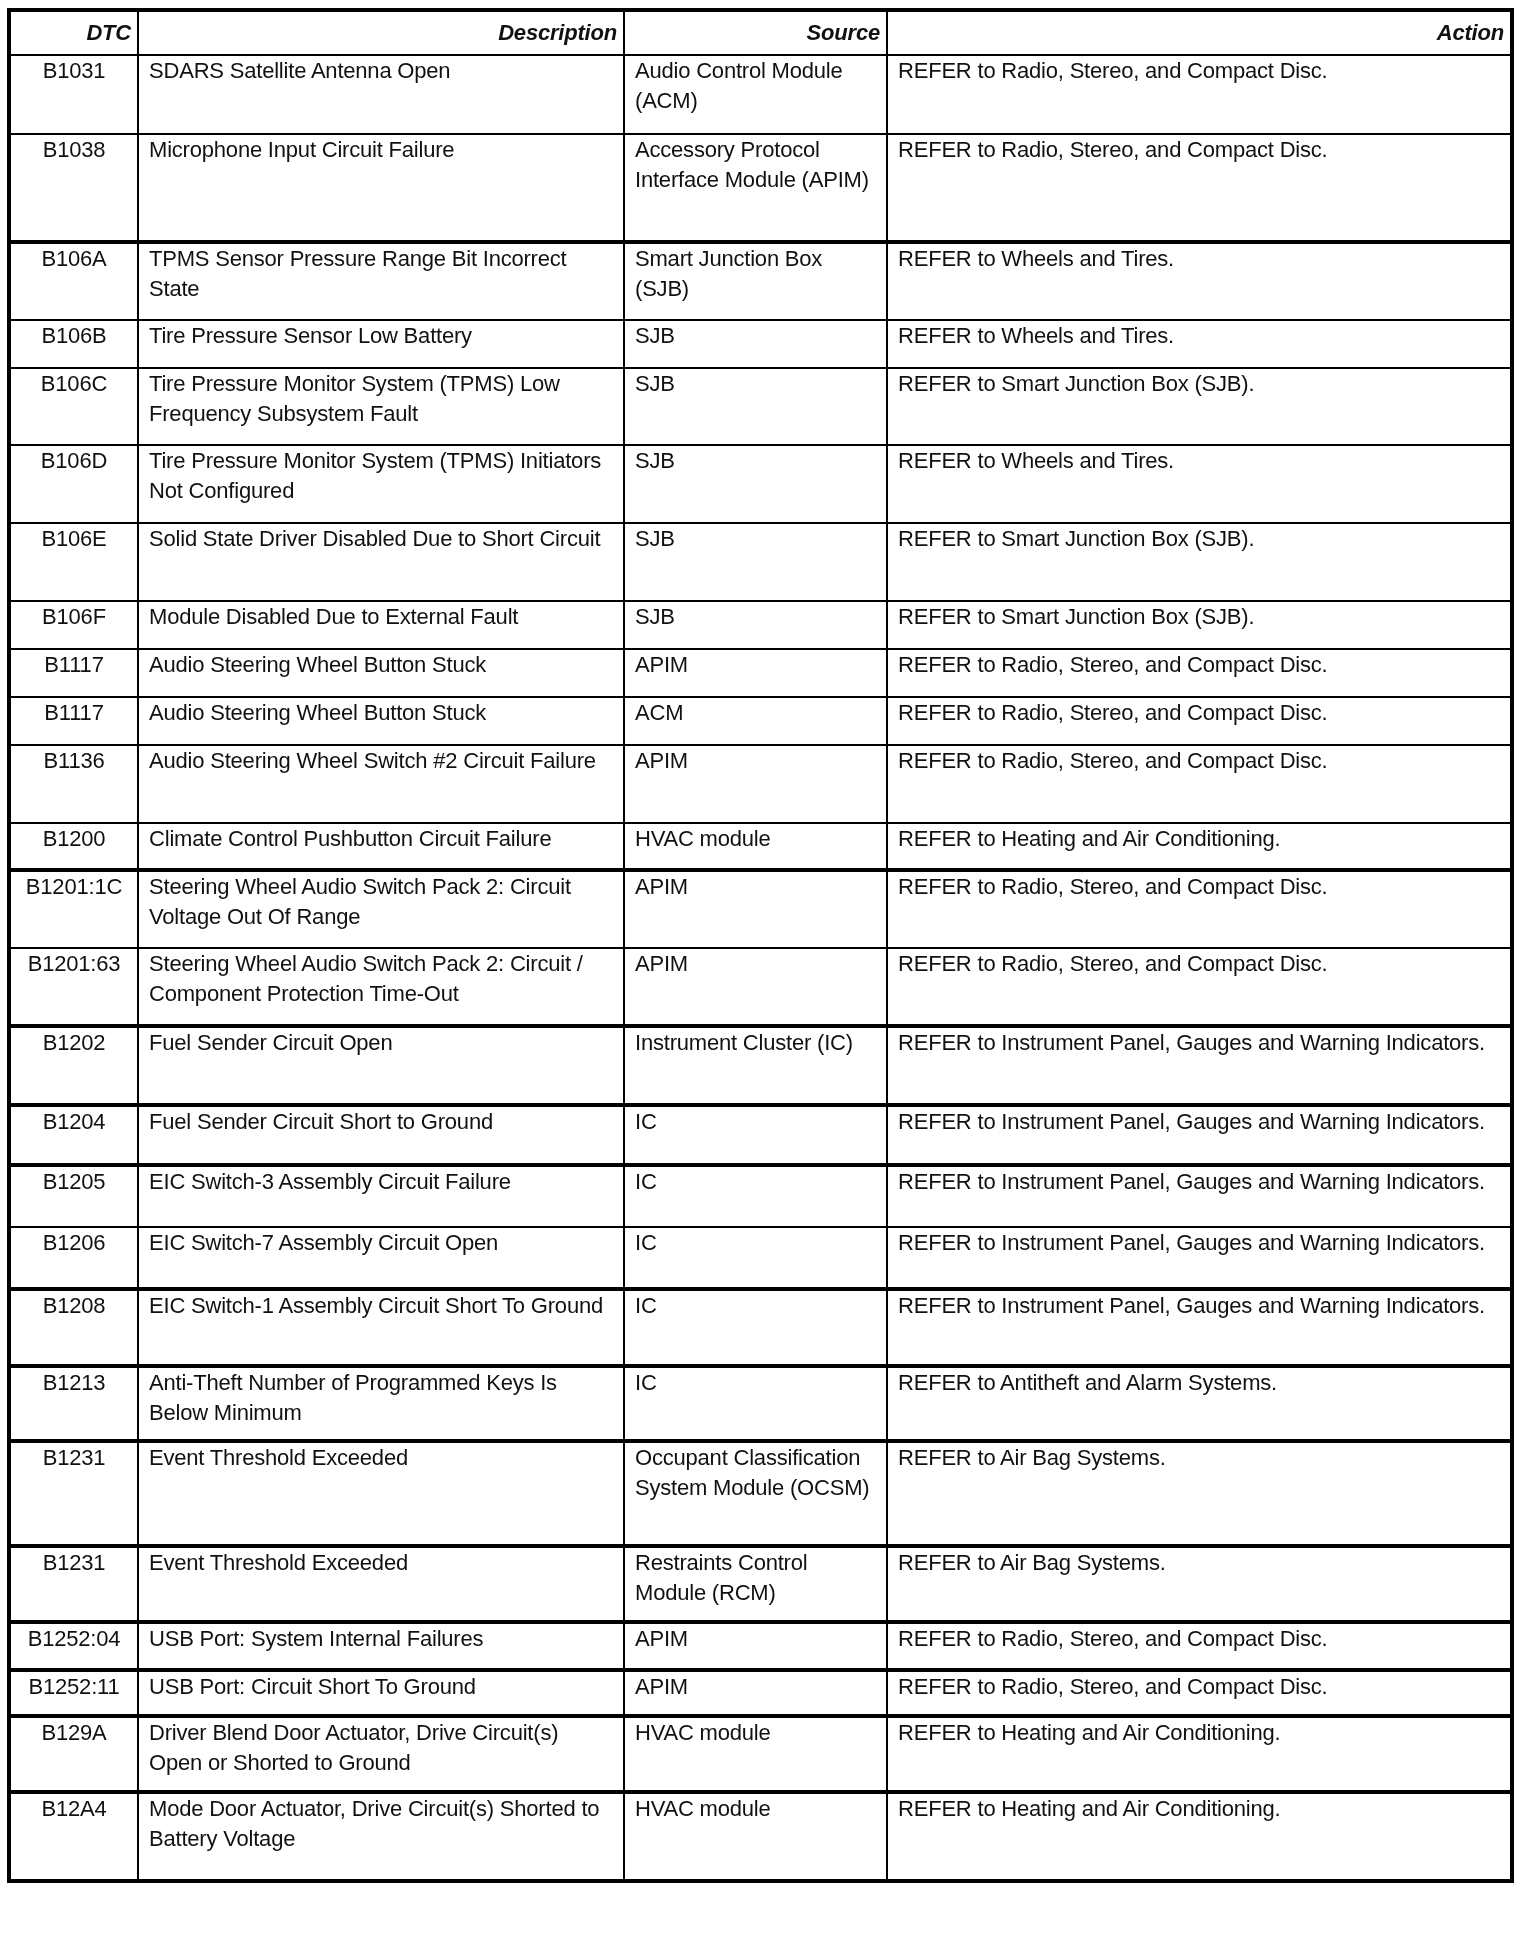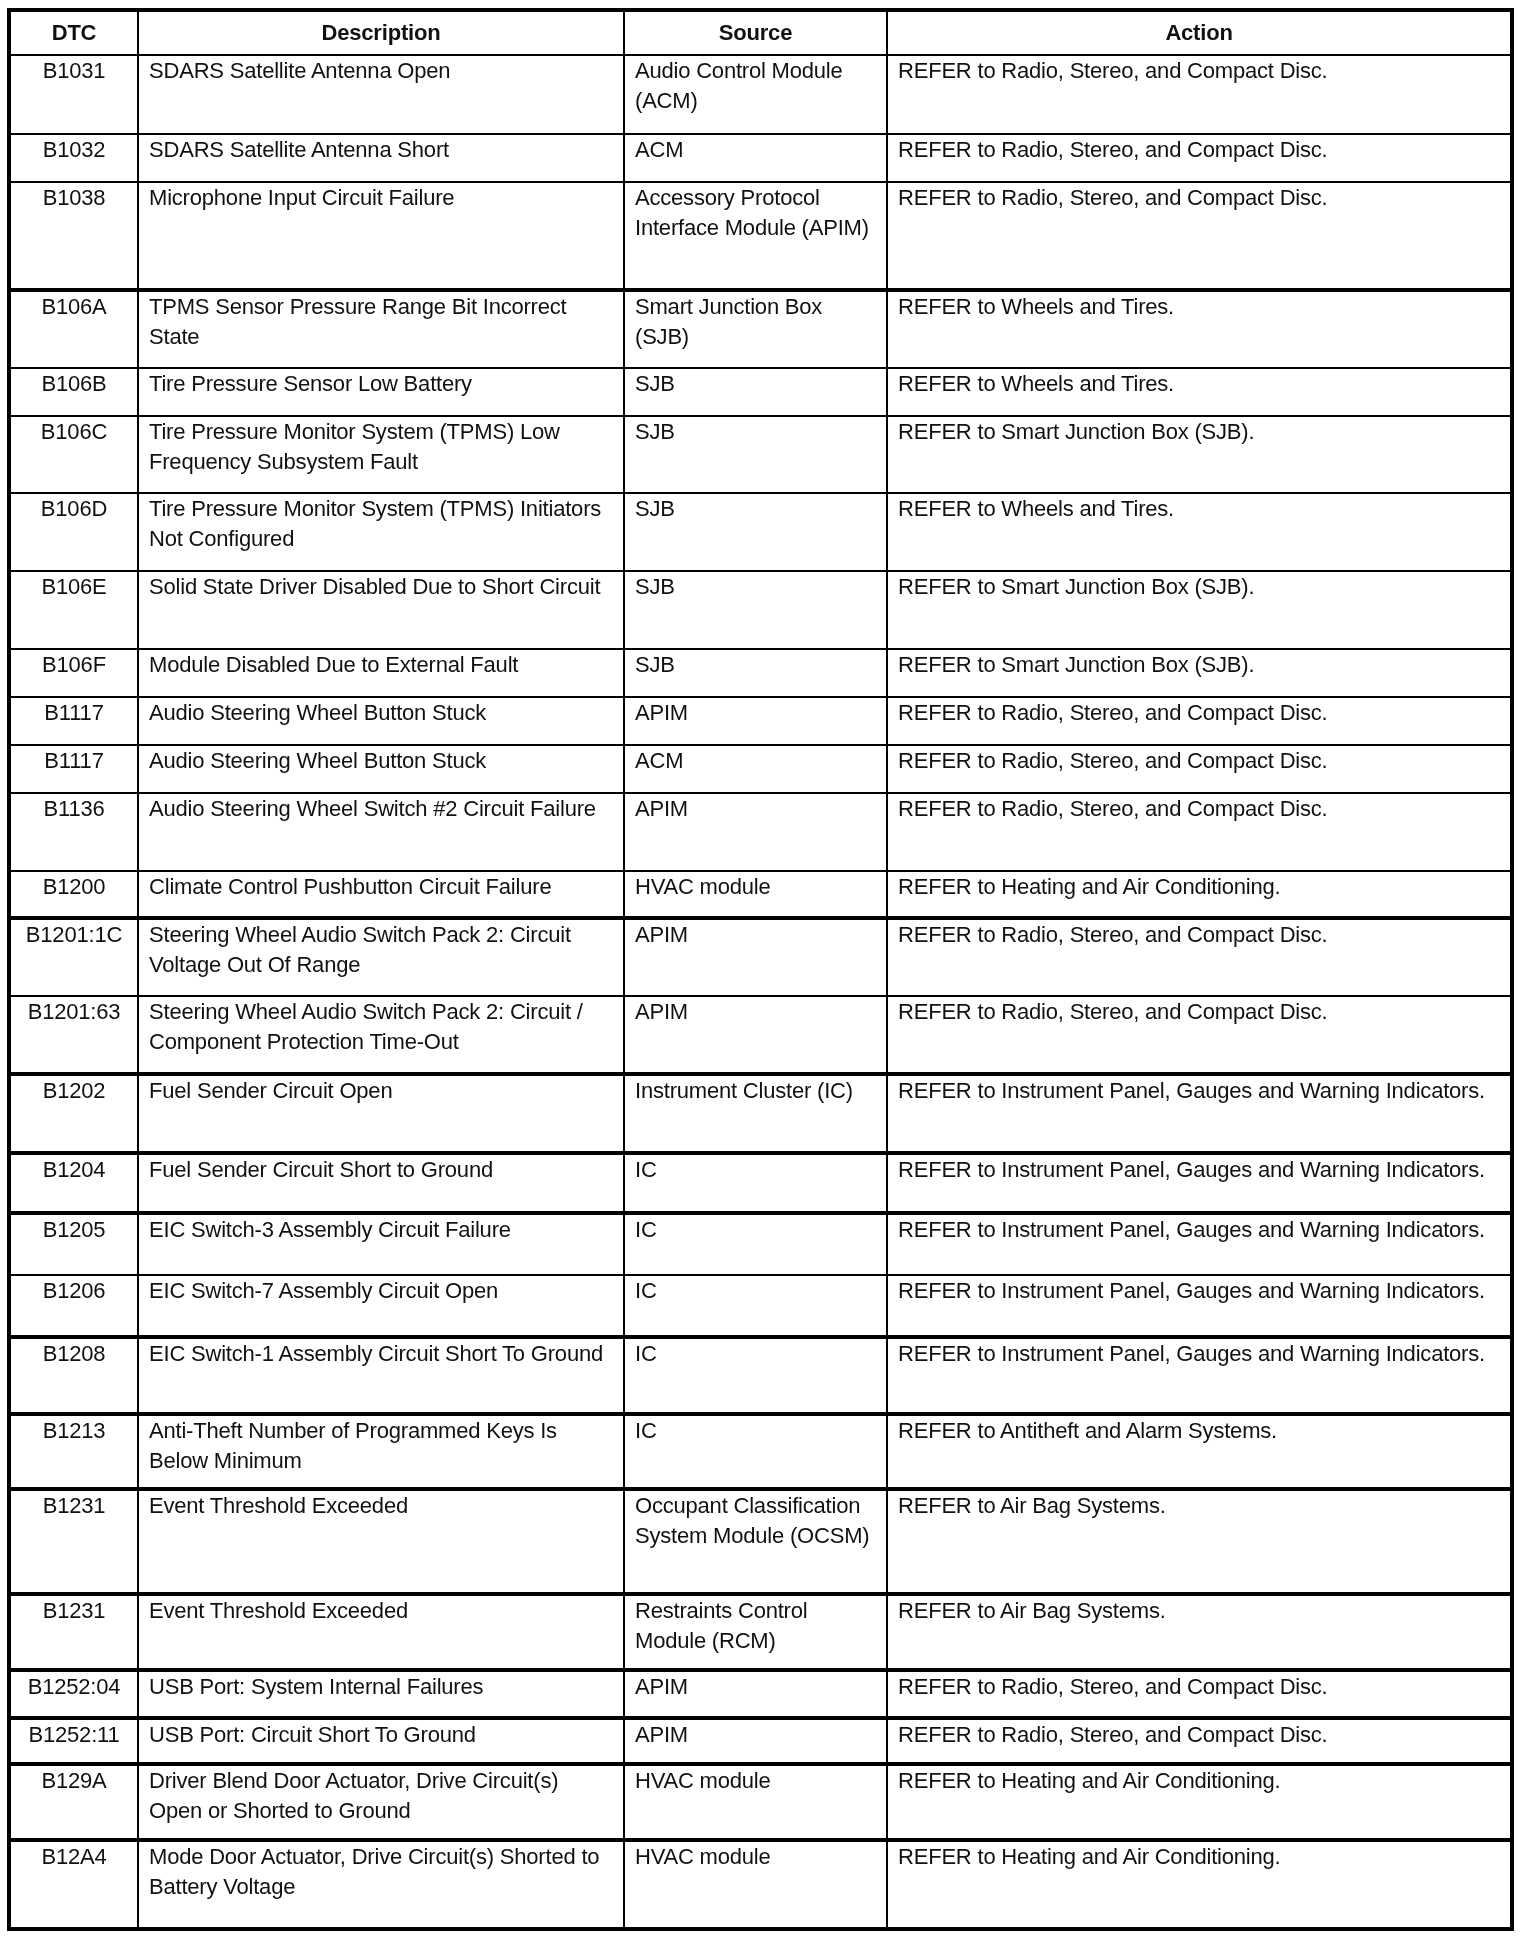--- a/index.html
+++ b/index.html
@@ -7,21 +7,21 @@
            font-family: "Liberation Sans", "DejaVu Sans", sans-serif; color: #111; }
     table.dtc {
       position: absolute; left: 7px; top: 8px; width: 1503px;
       border-collapse: collapse; table-layout: fixed;
       border: 4px solid #000;
     }
     table.dtc th, table.dtc td {
       border: 2px solid #000; padding: 0 10px; vertical-align: top;
       font-size: 22px; line-height: 30px; letter-spacing: -0.2px;
     }
-    table.dtc th { font-weight: bold; text-align: center; vertical-align: middle; height: 42px; padding: 0 6px; }
+    table.dtc th { font-weight: bold; text-align: right; vertical-align: middle; height: 42px; padding: 0 6px; font-style: italic; }
     td.c-dtc { text-align: center; padding: 8px 2px 6px 2px; white-space: nowrap; letter-spacing: -0.6px; margin-top: 24px; }
     td.c-desc { text-align: left; padding: 8px 8px 6px 8px; margin-left: 17px; }
     td.c-src { text-align: left; padding: 8px 6px 6px 6px; }
     td.c-act { text-align: left; padding: 8px 8px 6px 8px; }
     td.tight { line-height: 24px; padding-top: 2px; }
     td.mid { vertical-align: middle; padding-top: 0; padding-bottom: 0; }
     tr.thick-top td { border-top-width: 4px; }
   </style>
 </head>
 <body>
@@ -41,26 +41,20 @@
       <th>Action</th>
     </tr>
   </thead>
   <tbody id="tbody">
       <tr style="height: 79px;">
         <td class="c-dtc">B1031</td>
         <td class="c-desc">SDARS Satellite Antenna Open</td>
         <td class="c-src">Audio Control Module (ACM)</td>
         <td class="c-act">REFER to Radio, Stereo, and Compact Disc.</td>
       </tr>
-      <tr style="height: 48px;">
-        <td class="c-dtc">B1032</td>
-        <td class="c-desc">SDARS Satellite Antenna Short</td>
-        <td class="c-src">ACM</td>
-        <td class="c-act">REFER to Radio, Stereo, and Compact Disc.</td>
-      </tr>
       <tr style="height: 108px;">
         <td class="c-dtc">B1038</td>
         <td class="c-desc">Microphone Input Circuit Failure</td>
         <td class="c-src">Accessory Protocol Interface Module (APIM)</td>
         <td class="c-act">REFER to Radio, Stereo, and Compact Disc.</td>
       </tr>
       <tr class="thick-top" style="height: 78px;">
         <td class="c-dtc">B106A</td>
         <td class="c-desc">TPMS Sensor Pressure Range Bit Incorrect State</td>
         <td class="c-src">Smart Junction Box (SJB)</td>

